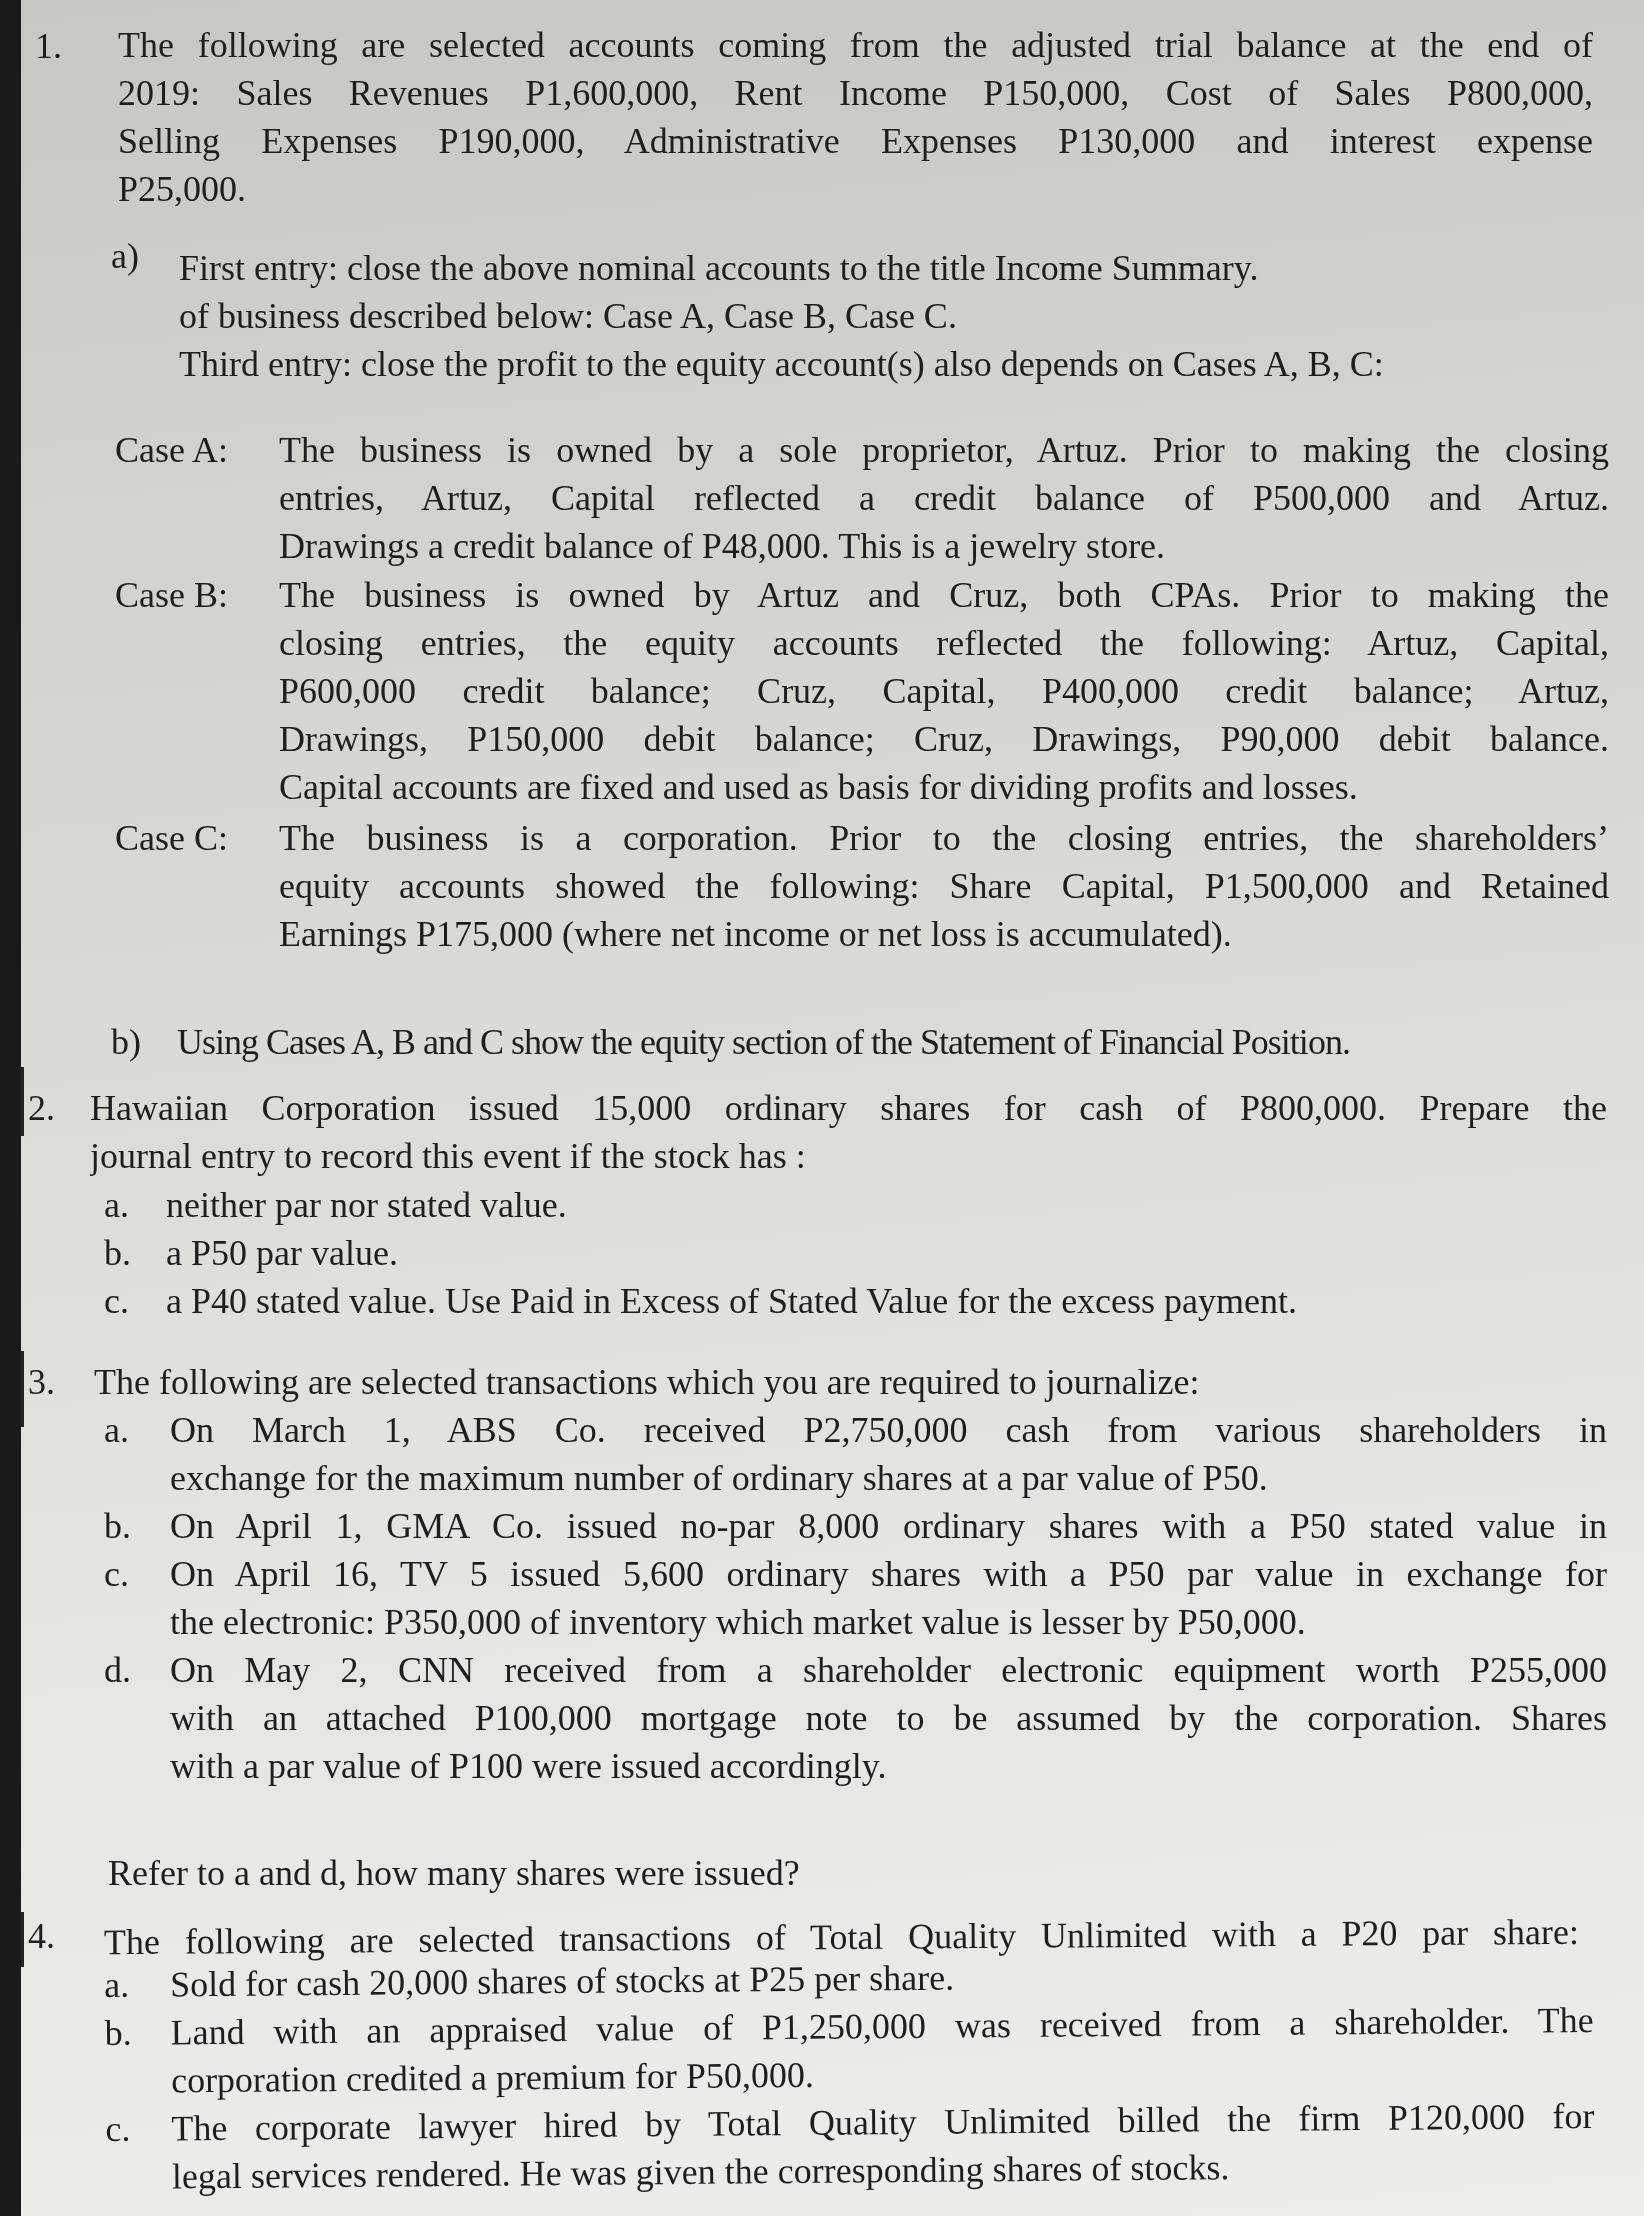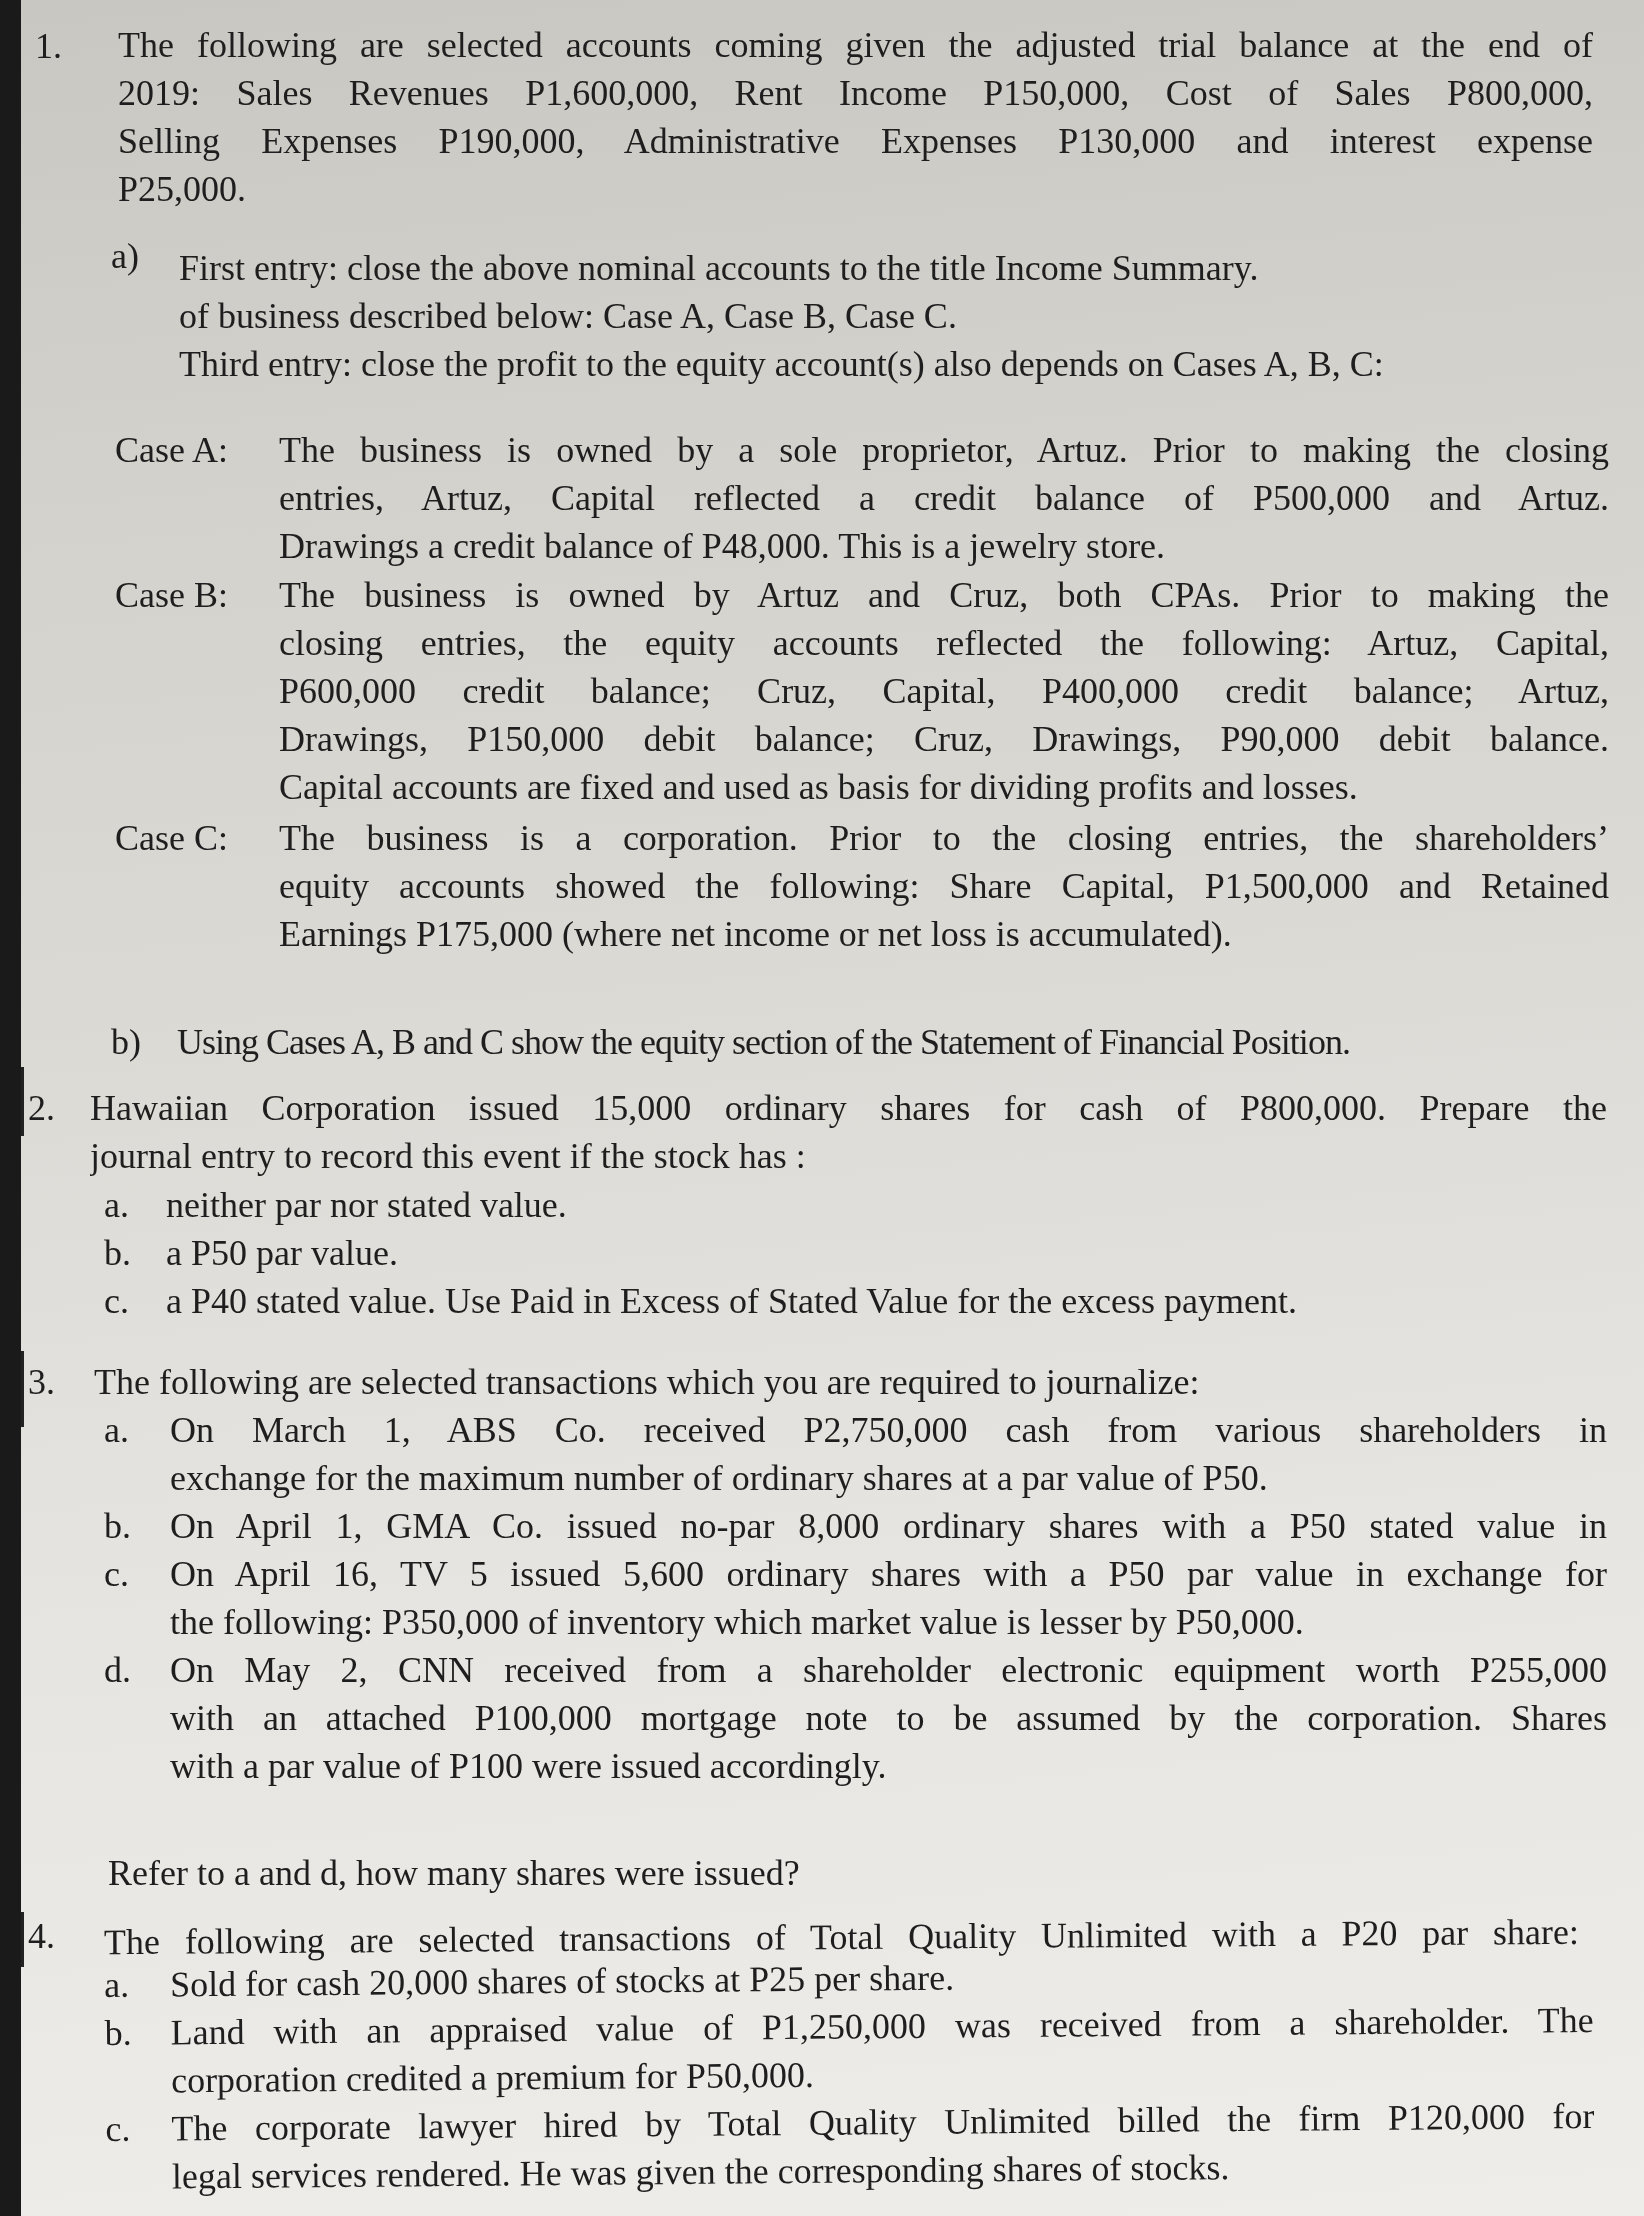--- a/index.html
+++ b/index.html
@@ -21,21 +21,21 @@
   .leftbar { position:absolute; left: 0; width: 2.8px; background:#222; }
 </style>
 </head>
 <body>
 
 <div class="page">
 
   <div>
     <div class="blk" style="left:14px; top:22px;">1.</div>
     <div class="blk" style="left:97px; top:21px; width:1475px;">
-      <div class="line just">The following are selected accounts coming given the adjusted trial balance at the end of</div>
+      <div class="line just">The following are selected accounts coming from the adjusted trial balance at the end of</div>
       <div class="line just">2019: Sales Revenues P1,600,000, Rent Income P150,000, Cost of Sales P800,000,</div>
       <div class="line just">Selling Expenses P190,000,  Administrative Expenses P130,000 and interest expense</div>
       <div class="line">P25,000.</div>
     </div>
 
     <div class="blk" style="left:90px; top:232px;">a)</div>
     <div class="blk" style="left:158px; top:244px; width:1427px;">
       <div class="line">First entry: close the above nominal accounts to the title Income Summary.</div>
       <div class="line">of business described below: Case A, Case B, Case C.</div>
       <div class="line">Third entry: close the profit to the equity account(s) also depends on Cases A, B, C:</div>
@@ -107,21 +107,21 @@
       <div class="row">
         <span class="label" style="width:66px">b.</span>
         <div style="flex:1">
           <div class="line just">On April 1, GMA Co. issued no-par 8,000 ordinary shares with a P50 stated value in</div>
         </div>
       </div>
       <div class="row">
         <span class="label" style="width:66px">c.</span>
         <div style="flex:1">
           <div class="line just">On April 16, TV 5 issued 5,600 ordinary shares with a P50 par value in exchange for</div>
-          <div class="line">the following: P350,000 of inventory which market value is lesser by P50,000.</div>
+          <div class="line">the electronic: P350,000 of inventory which market value is lesser by P50,000.</div>
         </div>
       </div>
       <div class="row">
         <span class="label" style="width:66px">d.</span>
         <div style="flex:1">
           <div class="line just"> On May 2, CNN received from a shareholder electronic equipment worth P255,000</div>
           <div class="line just">with an attached P100,000 mortgage note  to be assumed by the corporation. Shares</div>
           <div class="line">with a par value of P100 were issued accordingly.</div>
         </div>
       </div>

